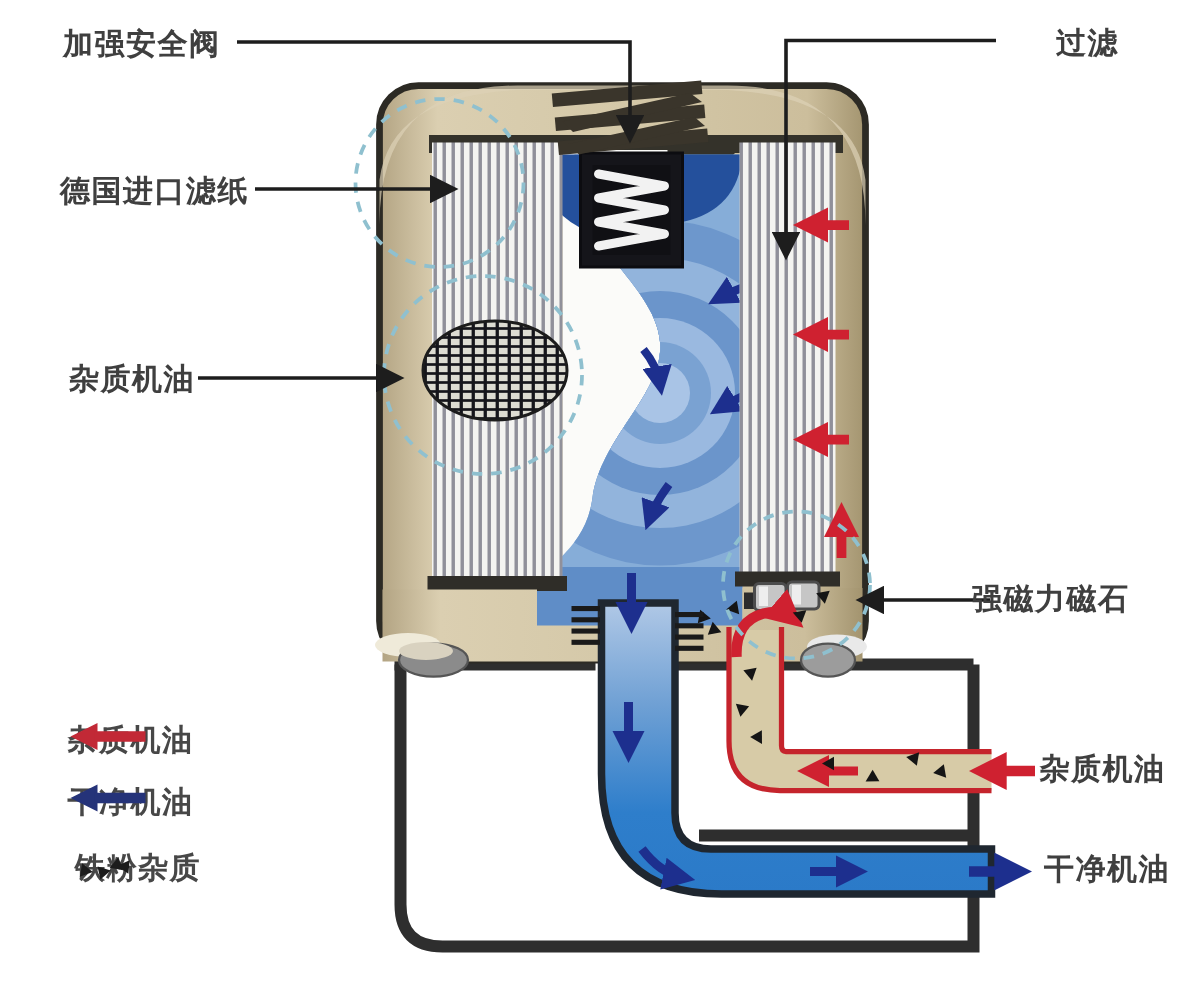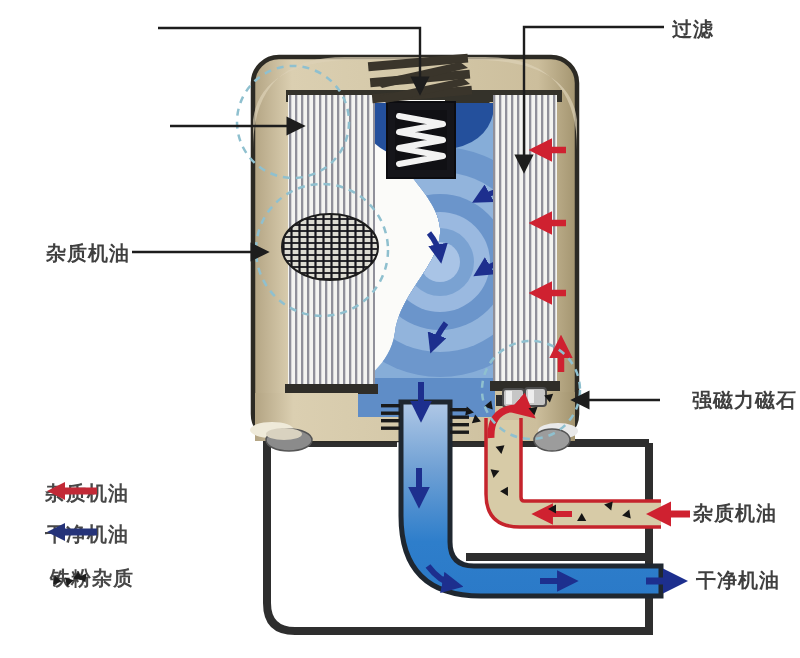--- a/index.html
+++ b/index.html
@@ -192,23 +192,25 @@
 
   <g fill="none" stroke="#1d1d1d" stroke-width="2.4">
     <path d="M158,28 L420,28 L420,88" marker-end="url(#mBlk)"></path>
     <path d="M664,27 L524,27 L524,166" marker-end="url(#mBlk)"></path>
     <path d="M170,126 L298,126" marker-end="url(#mBlk)"></path>
     <path d="M132,252 L262,252" marker-end="url(#mBlk)"></path>
     <path d="M660,400 L578,400" marker-end="url(#mBlk)"></path>
   </g>
 </svg>
 
-<div class="lbl" style="left:672px;top:18px">过滤</div>
+<div class="lbl" style="left:42px;top:19px">加强安全阀</div>
+<div class="lbl" style="left:704px;top:18px">过滤</div>
+<div class="lbl" style="left:40px;top:117px">德国进口滤纸</div>
 <div class="lbl" style="left:46px;top:242px">杂质机油</div>
-<div class="lbl" style="left:692px;top:389px">强磁力磁石</div>
+<div class="lbl" style="left:648px;top:389px">强磁力磁石</div>
 <div class="lbl" style="left:693px;top:502px">杂质机油</div>
 <div class="lbl" style="left:696px;top:569px">干净机油</div>
 
 <div class="legend-row" style="left:45px;top:480px">
   <svg width="54" height="22" viewBox="0 0 54 22">
     <g fill="#c22936">
       <polygon points="2,11 20,2 20,20"></polygon>
           <rect x="18" y="7.5" width="34" height="7"></rect>
     </g>
   </svg>

